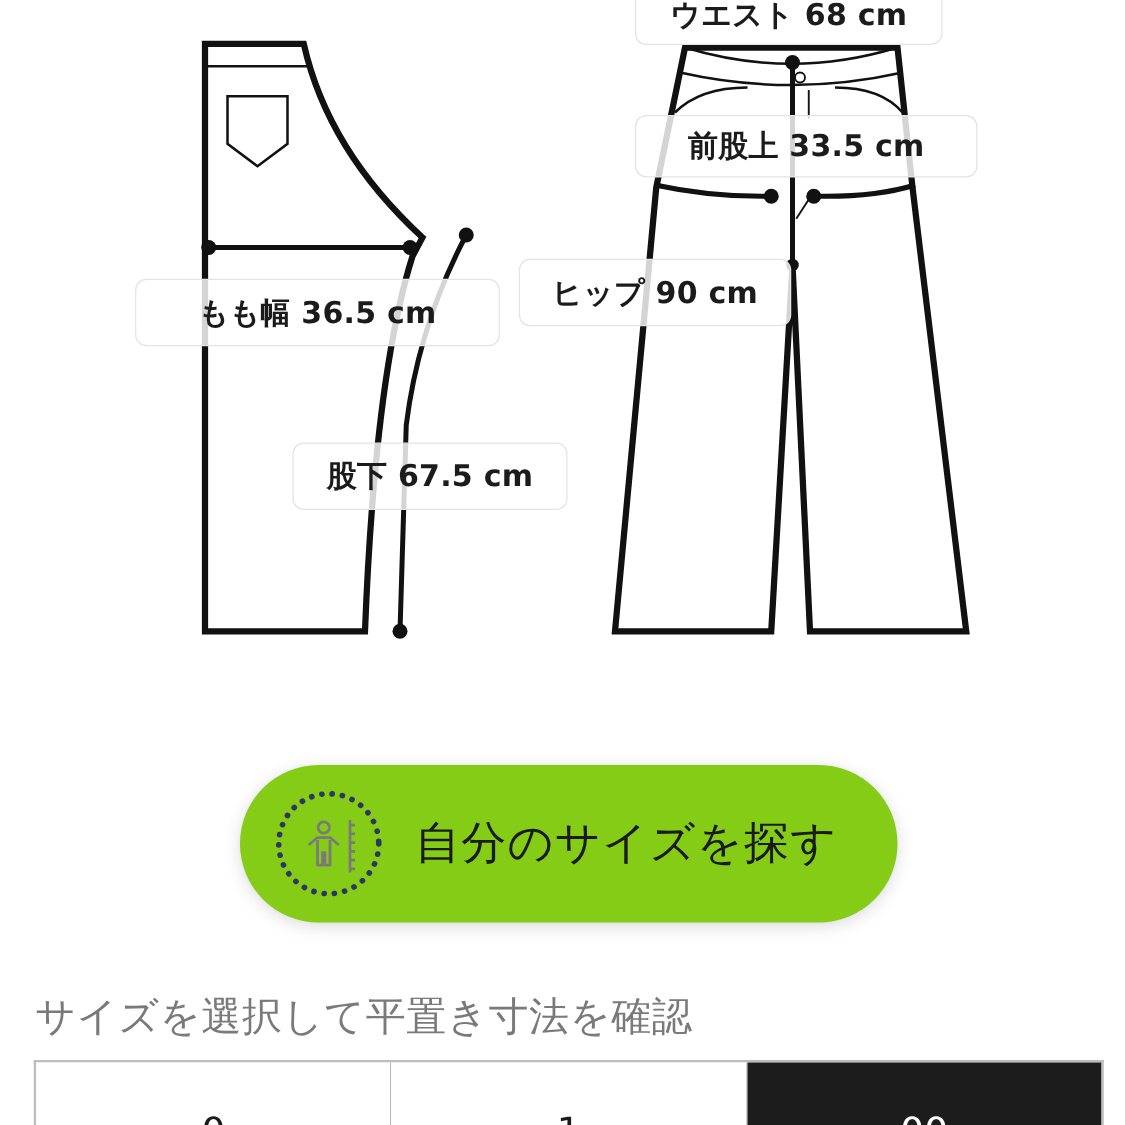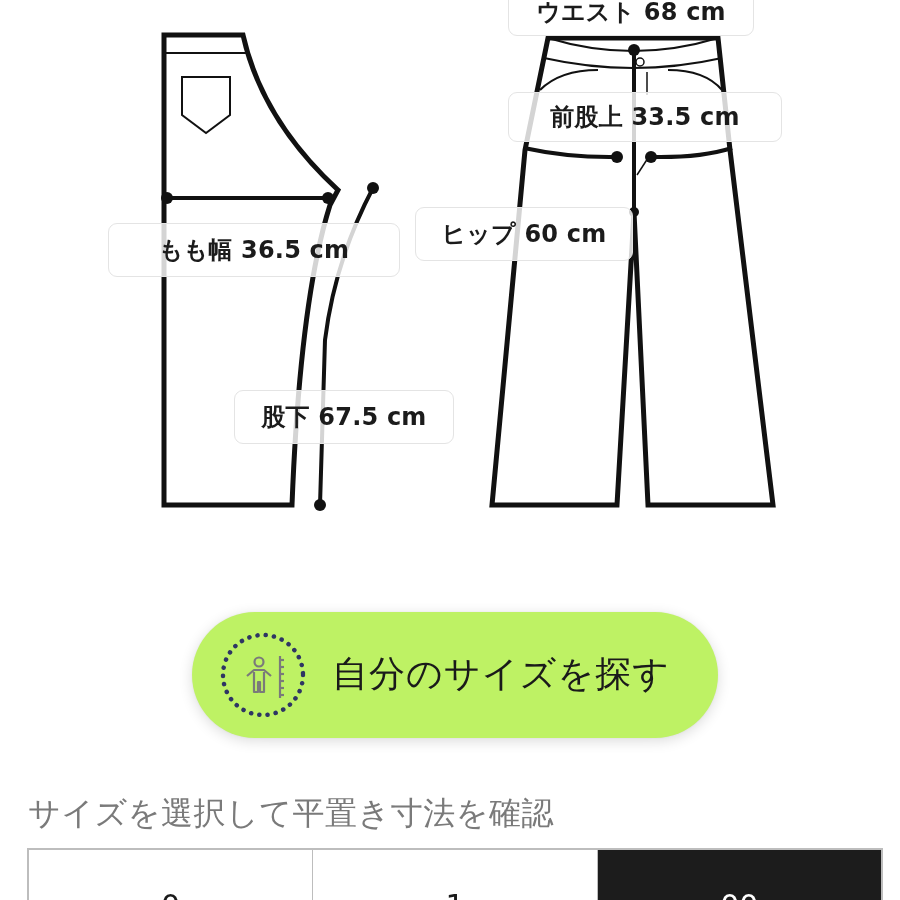--- a/index.html
+++ b/index.html
@@ -21,21 +21,21 @@
       color: #1b1b1b;
       display: flex; align-items: center; justify-content: center;
       white-space: nowrap;
       box-sizing: border-box;
       letter-spacing: 0.2px;
     }
     .find-size-btn {
       position: absolute; left: 192px; top: 612px;
       width: 526px; height: 126px;
       border-radius: 63px;
-      background: #bef264;
+      background: #84cc16;
       box-shadow: 0 3px 14px rgba(0,0,0,0.14), 0 0 2px rgba(0,0,0,0.06);
       display: flex; align-items: center;
       cursor: pointer;
       text-align: right;
     }
     .find-size-btn .icon-wrap {
       position: absolute; left: 26px; top: 18px;
       width: 90px; height: 90px;
     }
     .find-size-btn .btn-label {
@@ -106,23 +106,23 @@
       <circle cx="634" cy="50" r="6"></circle>
       <circle cx="617" cy="157" r="6"></circle>
       <circle cx="651" cy="157" r="6"></circle>
       <circle cx="634" cy="212" r="5"></circle>
     </g>
     <circle cx="640" cy="62" r="4" fill="#fff" stroke="#111" stroke-width="1.5"></circle>
   </svg>
 
   <div class="label" style="left:508px; top:-12px; width:246px; height:48px;">ウエスト 68 cm</div>
   <div class="label" style="left:508px; top:92px; width:274px; height:50px;">前股上 33.5 cm</div>
-  <div class="label" style="left:415px; top:207px; width:218px; height:54px;">ヒップ 60 cm</div>
+  <div class="label" style="left:415px; top:207px; width:218px; height:54px;">ヒップ 90 cm</div>
   <div class="label" style="left:108px; top:223px; width:292px; height:54px;">もも幅 36.5 cm</div>
-  <div class="label" style="left:234px; top:354px; width:220px; height:54px;margin-top:36px;">股下 67.5 cm</div>
+  <div class="label" style="left:234px; top:354px; width:220px; height:54px;">股下 67.5 cm</div>
 </div>
 
 <div class="find-size-btn">
   <span class="icon-wrap">
     <svg width="90" height="90" viewBox="0 0 90 90">
       <circle cx="45" cy="45" r="40" fill="none" stroke="#2e3563" stroke-width="4.5" stroke-dasharray="0.1 8.2" stroke-linecap="round"></circle>
       <g fill="none" stroke="#7a7a7a" stroke-width="2.2" stroke-linejoin="round">
         <circle cx="41" cy="32" r="4.5"></circle>
         <path d="M29 46 L36 40 L46 40 L53 46"></path>
         <path d="M36 42 L36 62 L40 62 L40 52 L42 52 L42 62 L46 62 L46 42"></path>

